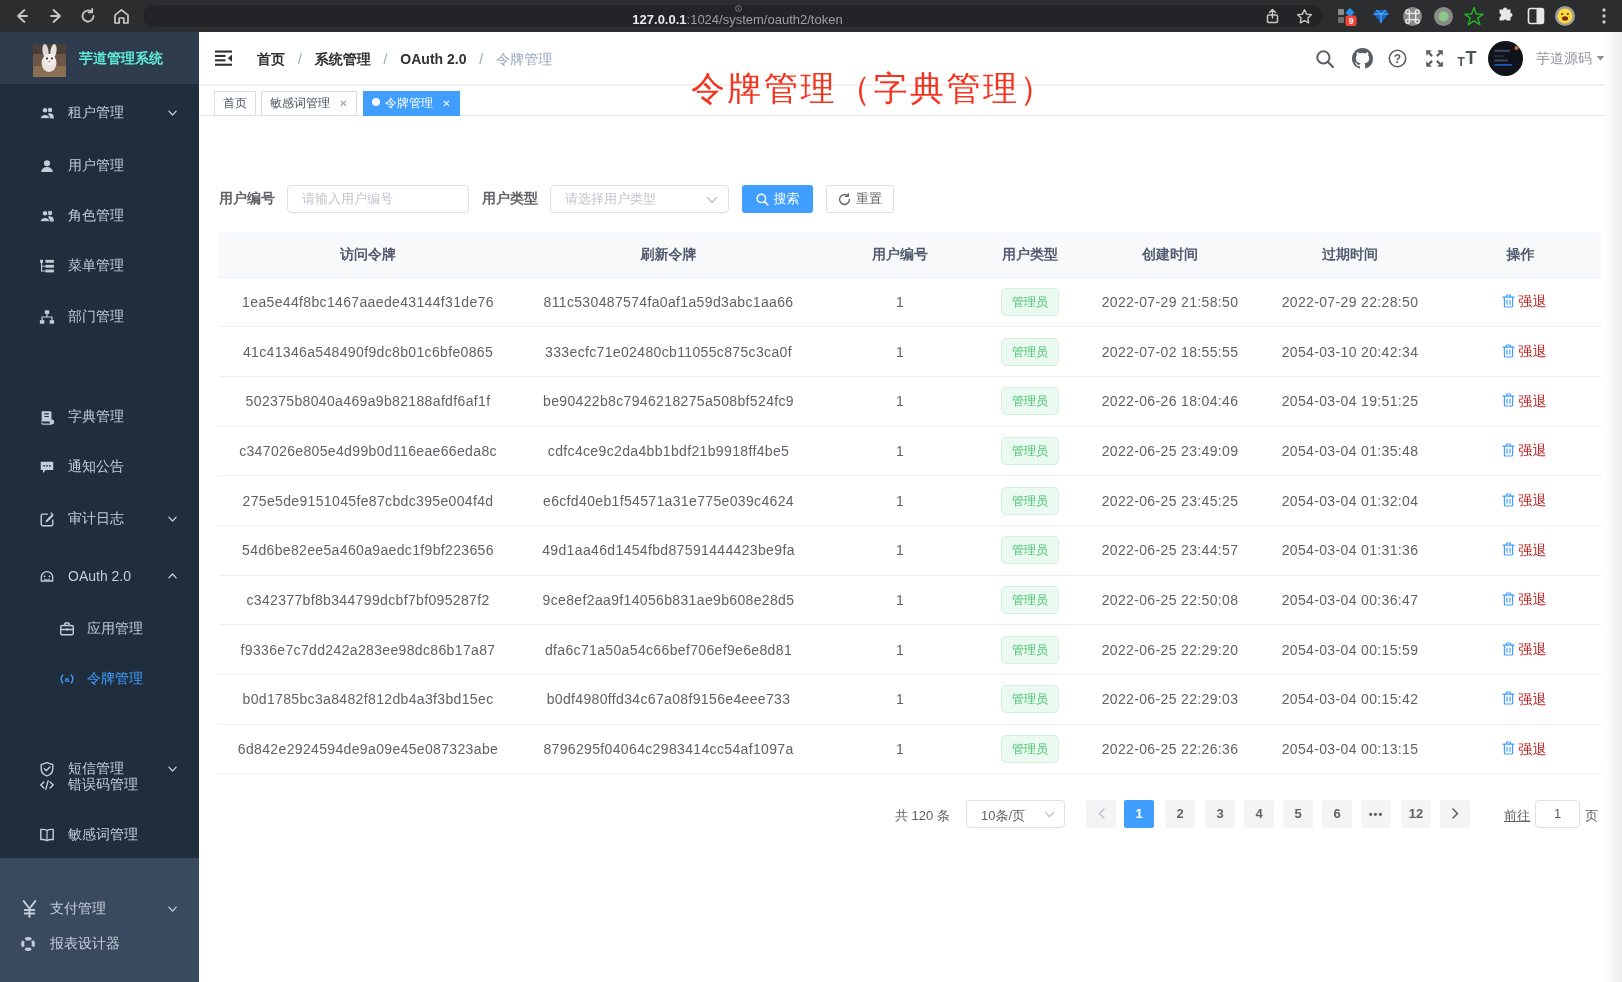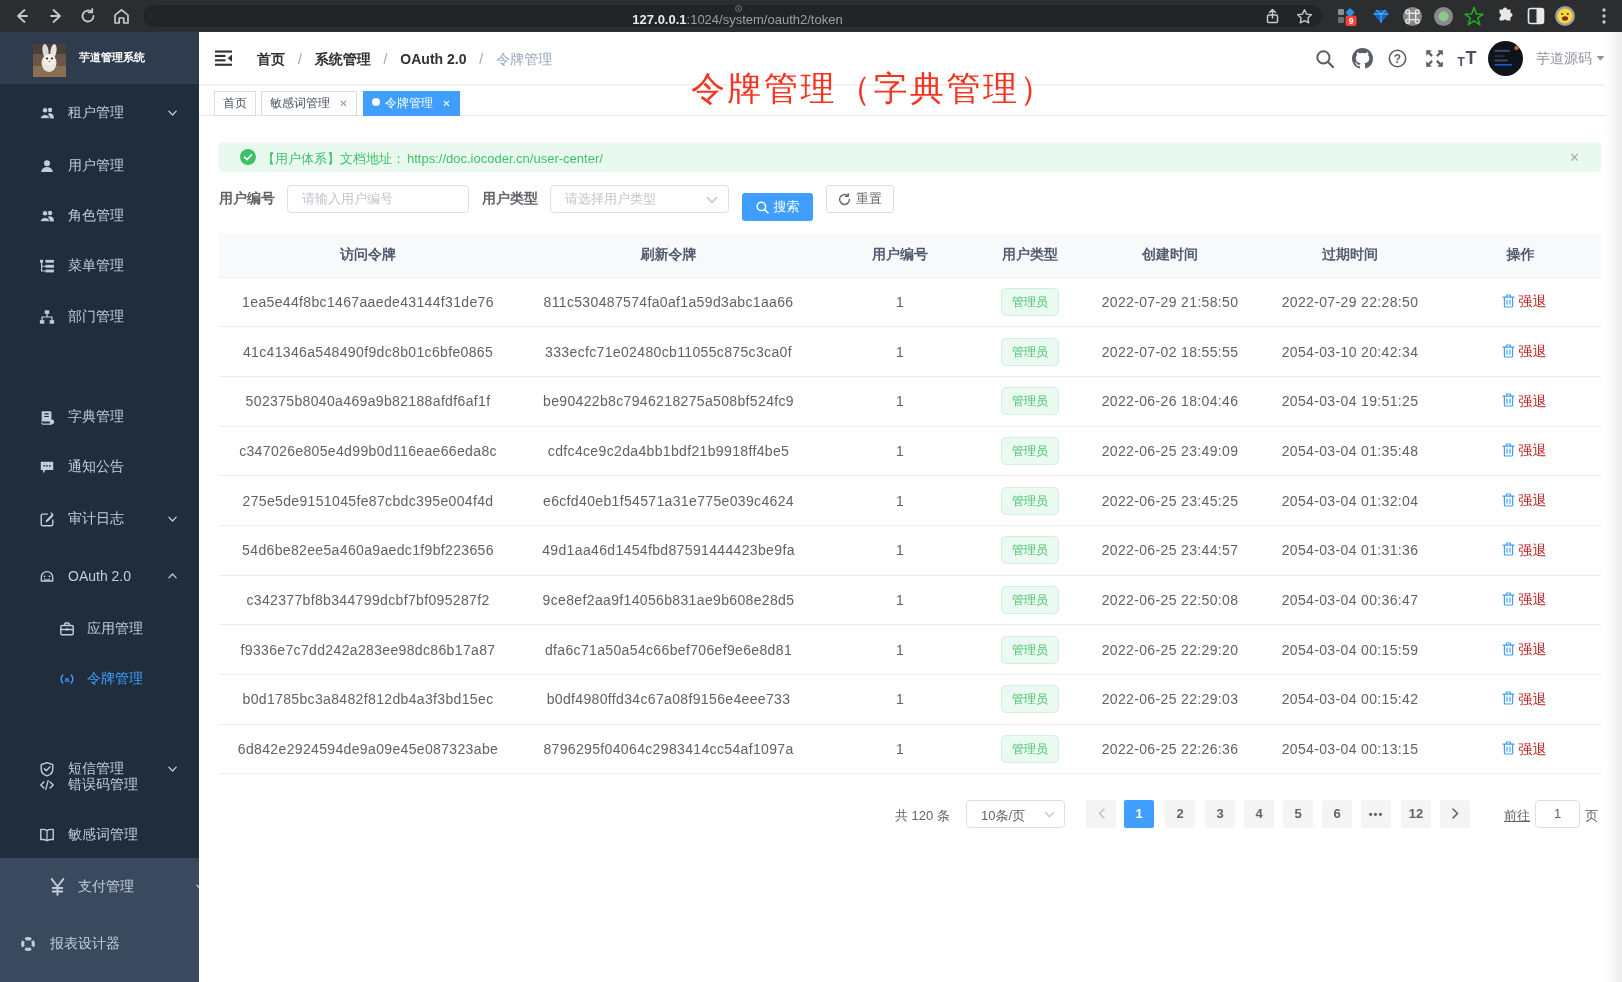--- a/index.html
+++ b/index.html
@@ -7,21 +7,21 @@
   
   #chrome { position:absolute; left:0; top:0; width:1622px; height:32px; background:#2c2d2f; }
   #chrome svg { display:block; }
   .cicon { position:absolute; top:0; height:32px; display:flex; align-items:center; justify-content:center; }
   #urlpill { position:absolute; left:143px; top:5px; width:1179px; height:22px; border-radius:11px; background:#232428; display:flex; align-items:center;flex-direction:column; }
   #urltxt { font-size:13px; color:#e8eaed; margin-left:10px; white-space:nowrap; }
   #urltxt .dim { color:#9aa0a6; }
   
   #sidebar { position:absolute; left:0; top:32px; width:199px; height:950px; background:#1f2d3d; }
   #logo { position:absolute; left:0; top:0; width:199px; height:52px; background:#2e3c4e; }
-  #logo .ttl { position:absolute; left:79px; top:18px; font-size:11px; font-weight:bold; color:#ffffff; white-space:nowrap; }
+  #logo .ttl { position:absolute; left:79px; top:18px; font-size:14px; font-weight:bold; color:#5eead4; white-space:nowrap; }
   #sidebottom { position:absolute; left:0; top:826px; width:199px; height:124px; background:#3a4a5e; }
   .mitem { position:absolute; left:0; width:199px; height:50px; color:#c3cdd9; font-size:14px; }
   .mitem .mic { position:absolute; left:39px; top:50%; transform:translateY(-50%); width:16px; height:16px; }
   .mitem .mtx { position:absolute; left:68px; top:50%; transform:translateY(-50%); white-space:nowrap; }
   .mitem .chev { position:absolute; right:21px; top:50%; transform:translateY(-50%); width:11px; height:11px; }
   .sub .mic { left:59px; }
   .pay .mic { left:20px; }
   .pay .mtx { left:50px; }
   .sub .mtx { left:87px; }
   .mactive { color:#409eff; }
@@ -43,21 +43,21 @@
   #content { position:absolute; left:199px; top:117px; width:1423px; height:865px; background:#fff; }
   #redtitle { position:absolute; left:691px; top:66px; font-size:34px; letter-spacing:2.5px; color:#f5331f; white-space:nowrap; z-index:50; }
   #alert { position:absolute; left:20px; top:25px; width:1382px; height:30px; background:#eaf9f0; border-radius:4px; color:#3dc268; font-size:13px; }
   #alert .atx { position:absolute; left:43px; top:8px; }
   #alert .ax { position:absolute; right:21px; top:8px; color:#a8abb2; font-size:13px; }
   
   #qform { position:absolute; left:20px; top:68px; width:1382px; height:28px; font-size:14px; }
   .flabel { position:absolute; top:5px; font-weight:bold; color:#606266; }
   .finput { position:absolute; top:0; height:28px; border:1px solid #dcdfe6; border-radius:4px; background:#fff; font-size:13px; color:#c0c4cc; line-height:26px; padding-left:14px; }
   .btn { position:absolute; top:0; height:28px; border-radius:3px; font-size:13px; display:flex; align-items:center; justify-content:center; }
-  #btnsearch { left:523px; width:71px; background:#409eff; color:#fff;margin-top:8px; }
+  #btnsearch { left:523px; width:71px; background:#409eff; color:#fff; }
   #btnreset { left:607px; width:68px; background:#fff; border:1px solid #dcdfe6; color:#606266; }
   
   #table { position:absolute; left:20px; top:116px; width:1382px; }
   #table table { border-collapse:collapse; table-layout:fixed; width:1382px; font-size:14px; color:#606266; }
   #table th { height:44px; background:#f8f9fb; font-weight:bold; color:#515a6e; border-bottom:1px solid #ebeef5; font-size:14px; text-align:center; }
   #table td { height:49.7px; border-bottom:1px solid #ebeef5; text-align:center; font-size:14px; color:#606266; letter-spacing:0.35px; }
   .gtag { display:inline-block; height:28px; line-height:26px; letter-spacing:0;  padding:0 10px; background:#eafaf1; border:1px solid #d2f0de; border-radius:5px; color:#47c36e; font-size:12px; }
   .qlink { color:#b91c1c; white-space:nowrap; position:relative; left:4px; }
   
   #pager { position:absolute; left:0; top:683px; width:1402px; height:28px; font-size:13px; color:#606266; }
@@ -318,21 +318,21 @@
       </svg>
       <span class="mtx">错误码管理</span>
     </div>
 <div class="mitem" style="top:778px;">
       <svg class="mic" viewBox="0 0 18 18">
         <path d="M9 4 C7.5 2.8 5 2.5 2 2.8 V14.2 C5 14 7.5 14.3 9 15.5 C10.5 14.3 13 14 16 14.2 V2.8 C13 2.5 10.5 2.8 9 4 Z" fill="none" stroke="#c3cdd9" stroke-width="1.6" stroke-linejoin="round"></path>
         <path d="M9 4.2 V15.2" stroke="#c3cdd9" stroke-width="1.4"></path>
       </svg>
       <span class="mtx">敏感词管理</span>
     </div>
-<div class="mitem pay" style="top:830px;margin-left:28px;">
+<div class="mitem pay" style="top:852px;">
       <svg class="mic" viewBox="0 0 18 18" style="width:19px;height:19px;">
         <path d="M3.5 1.5 L9 8.5 L14.5 1.5 M9 8.5 V16.5 M4.5 10 H13.5 M4.5 13.2 H13.5" stroke="#c3cdd9" stroke-width="1.8" fill="none" stroke-linecap="round" stroke-linejoin="round"></path>
       </svg>
       <span class="mtx">支付管理</span>
       <svg class="chev" viewBox="0 0 12 12">
         <path d="M2 4 L6 8.2 L10 4" stroke="#c3cdd9" stroke-width="1.4" fill="none" stroke-linecap="round" stroke-linejoin="round"></path>
       </svg>
     </div>
 <div class="mitem pay" style="top:887px;">
       <svg class="mic" viewBox="0 0 18 18">
@@ -394,28 +394,20 @@
         <path d="M0.8 1 L5.5 6.5 L10.2 1 Z" fill="#8f939a"></path>
       </svg>
     </div>
 </div>
 <div id="tagsbar">
   <div class="tag" style="left:15px;">首页</div>
   <div class="tag" style="left:62px;">敏感词管理 <span class="x">✕</span></div>
   <div class="tag active" style="left:164px;"><span class="dot"></span>令牌管理 <span class="x">✕</span></div>
 </div>
 <div id="content">
-  <div id="alert">
-    <svg style="position:absolute;left:21px;top:7px;" width="16" height="16" viewBox="0 0 16 16">
-        <circle cx="8" cy="8" r="8" fill="#3dc268"></circle>
-        <path d="M4.5 8.2 L7 10.6 L11.5 5.8" stroke="#fff" stroke-width="1.6" fill="none" stroke-linecap="round" stroke-linejoin="round"></path>
-      </svg>
-    <span class="atx">【用户体系】文档地址：<span style="margin-left:2px;">https://doc.iocoder.cn/user-center/</span></span>
-    <span class="ax">✕</span>
-  </div>
   <div id="qform">
     <div class="flabel" style="left:0px;">用户编号</div>
     <div class="finput" style="left:68px;width:182px;">请输入用户编号</div>
     <div class="flabel" style="left:263px;">用户类型</div>
     <div class="finput" style="left:331px;width:179px;">请选择用户类型<svg style="position:absolute;right:10px;top:10px;" width="12" height="9" viewBox="0 0 12 9">
           <path d="M1.5 1.5 L6 6.5 L10.5 1.5" stroke="#c0c4cc" stroke-width="1.5" fill="none" stroke-linecap="round" stroke-linejoin="round"></path>
         </svg></div>
     <div class="btn" id="btnsearch"><svg style="margin-right:5px;" width="13" height="13" viewBox="0 0 13 13">
           <circle cx="5.4" cy="5.4" r="4.2" stroke="#fff" stroke-width="1.5" fill="none"></circle>
           <path d="M8.6 8.6 L12 12" stroke="#fff" stroke-width="1.5" stroke-linecap="round"></path>

